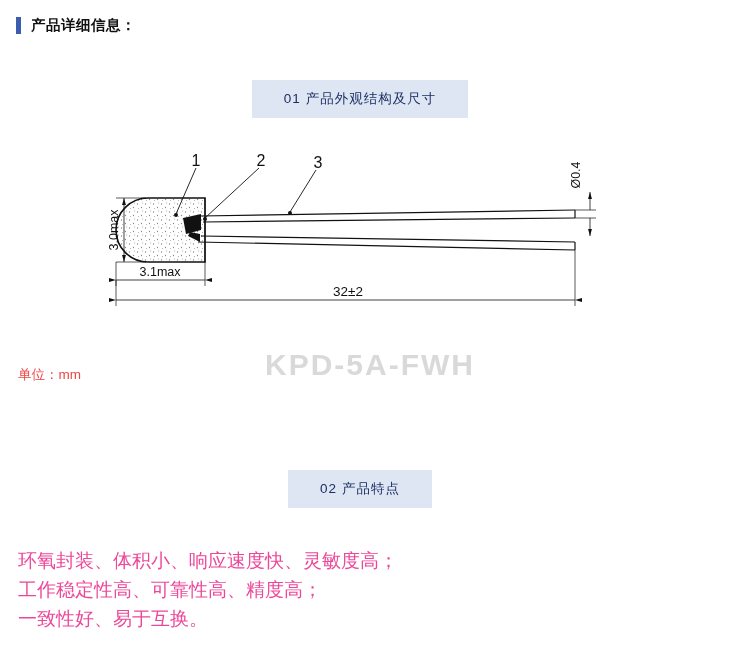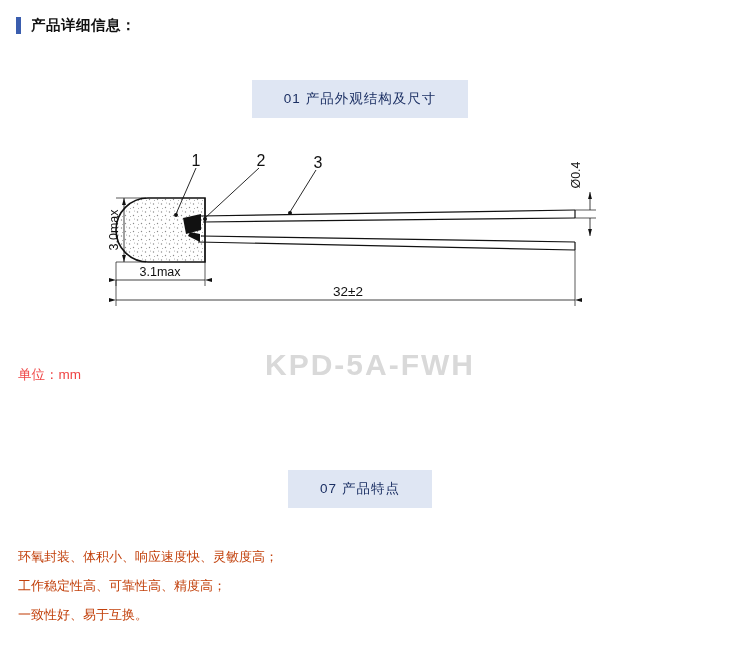--- a/index.html
+++ b/index.html
@@ -82,22 +82,22 @@
     font-size: 13.5px;
     color: #ef4444;
   }
   #note1 { top: 366px; }
   #note2 { top: 390px; }
 
   
   .feature {
     position: absolute;
     left: 18px;
-    font-size: 13px;
-    color: #c2410c;
+    font-size: 19px;
+    color: #ec4899;
   }
   #feat0 { top: 548px; }
   #feat1 { top: 577px; }
   #feat2 { top: 606px; }
 </style>
 </head>
 <body>
 
 <div id="page">
 
@@ -174,20 +174,20 @@
       <line x1="590" y1="62" x2="590" y2="80" stroke="#111111" stroke-width="0.8" marker-start="url(#arrR)"></line>
       <line x1="590" y1="88" x2="590" y2="106" stroke="#111111" stroke-width="0.8" marker-end="url(#arrL)"></line>
       <text x="580" y="45" font-family="'Liberation Sans',sans-serif" font-size="12.5" fill="#111111" text-anchor="middle" transform="rotate(-90 580,45)">Ø0.4</text>
     </svg>
     <div class="watermark">KPD-5A-FWH</div>
   </div>
 
   <div class="note" id="note1">单位：mm</div>
 
   <div class="section-banner" id="banner2">
-    <span>07   产品特点</span>
+    <span>02   产品特点</span>
   </div>
 
   <div class="feature" id="feat0">环氧封装、体积小、响应速度快、灵敏度高；</div>
   <div class="feature" id="feat2">一致性好、易于互换。</div>
   <div class="feature" id="feat1">工作稳定性高、可靠性高、精度高；</div>
 
 </div>
 
 </body></html>

